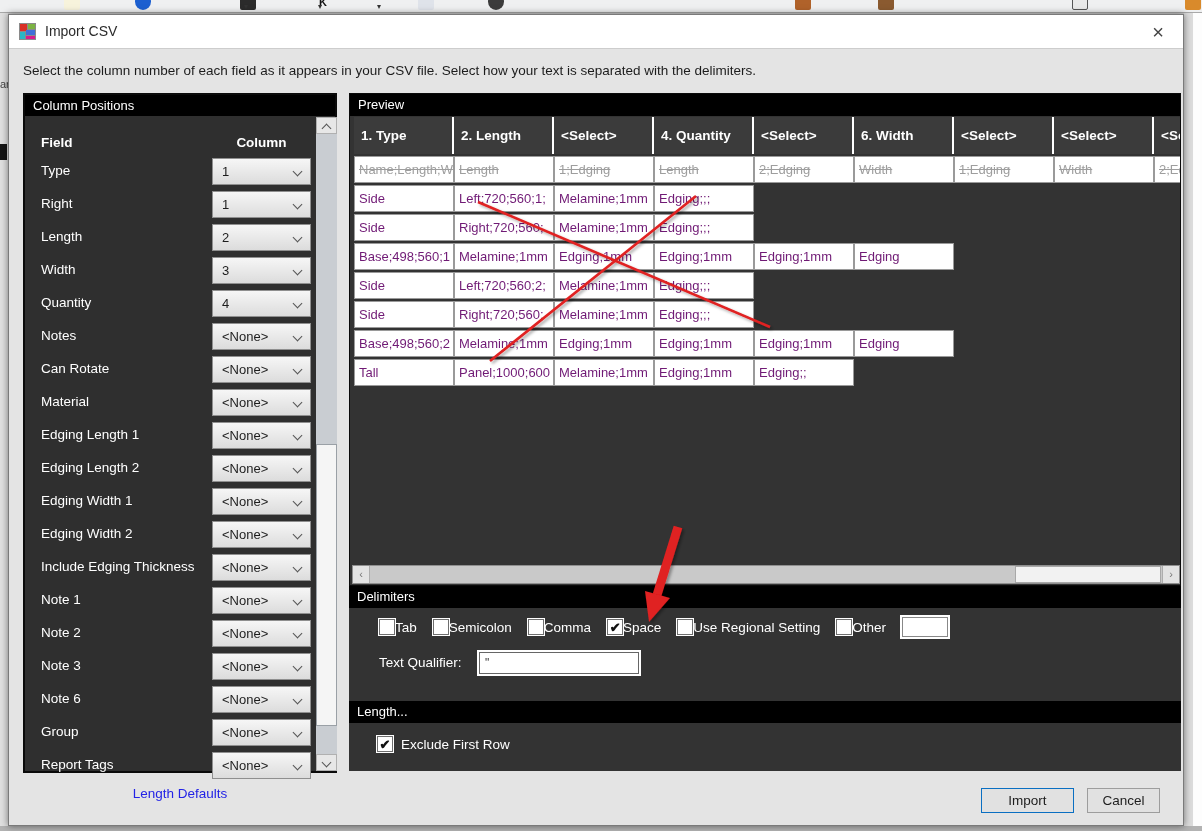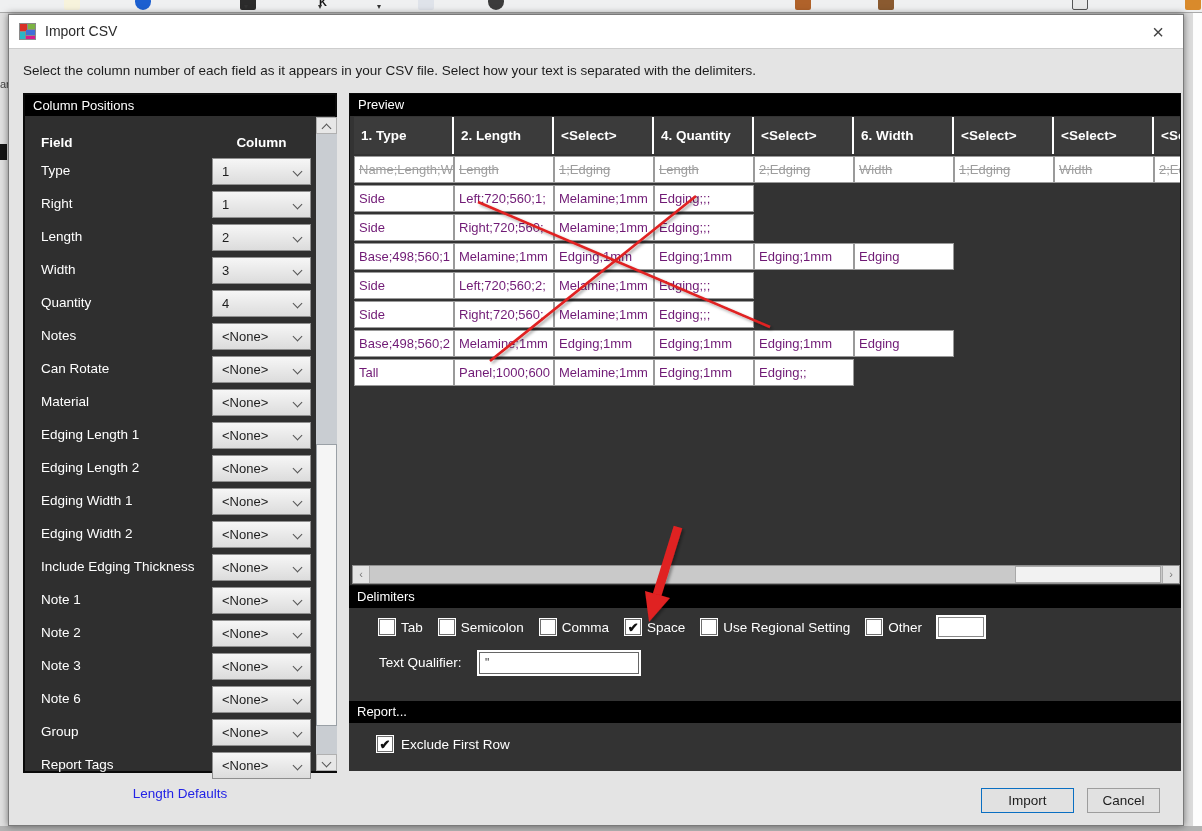--- a/index.html
+++ b/index.html
@@ -60,21 +60,21 @@
   .prow.struck .pcell { color:#9e9e9e; text-decoration:line-through; }
   .hscroll { position:absolute; left:2px; top:471px; width:828px; height:19px; background:#c9c9c9; border:1px solid #8f8f8f; }
   .hs-btn { position:absolute; top:0; width:17px; height:17px; background:#e3e3e3; color:#777; font-size:11px; text-align:center; line-height:17px; }
   .hs-btn.l { left:0; border-right:1px solid #adadad; }
   .hs-btn.r { right:0; border-left:1px solid #adadad; }
   .hs-thumb { position:absolute; left:662px; top:0; width:146px; height:17px; background:#f2f2f2; border:1px solid #a8a8a8; }
 
   
   .delims { position:absolute; left:340px; top:571px; width:832px; height:129px; background:#333333; }
   .delim-row { position:absolute; left:0; top:31px; width:100%; display:flex; align-items:center; padding-left:30px; gap:16px; }
-  .dgroup { display:flex; align-items:center; gap:6px; }
+  .dgroup { display:flex; align-items:center; }
   .cb { width:16px; height:16px; background:#fff; border:1px solid #6e6e6e; box-shadow:0 0 0 1px #fff; font-size:13px; font-weight:bold; color:#111; text-align:center; line-height:15px; }
   .dlabel { color:#fff; font-size:13.5px; white-space:nowrap; }
   .other-input { width:46px; height:20px; background:#fff; border:1px solid #888; box-shadow:0 0 0 2px #fff; }
   .tq-row { position:absolute; left:0; top:66px; width:100%; height:24px; }
   .tq-label { position:absolute; left:30px; top:3px; color:#fff; font-size:13.5px; }
   .tq-input { position:absolute; left:130px; top:0; width:160px; height:22px; background:#fff; border:1px solid #666; box-shadow:0 0 0 2px #fff; font-size:12px; color:#333; padding:3px 0 0 5px; }
 
   
   .opts { position:absolute; left:340px; top:686px; width:832px; height:70px; background:#333333; }
   .opt-row { position:absolute; left:28px; top:35px; display:flex; align-items:center; gap:8px; }
@@ -394,21 +394,21 @@
           </span>
           <span class="other-input"></span>
       </div>
       <div class="tq-row">
         <span class="tq-label">Text Qualifier:</span>
         <span class="tq-input">"</span>
       </div>
     </div>
 
     <div class="opts">
-      <div class="panel-header">Report...</div>
+      <div class="panel-header">Length...</div>
       <div class="opt-row">
         <span class="cb">✔</span>
         <span class="olabel">Exclude First Row</span>
       </div>
     </div>
 
     <div class="btn import">Import</div>
     <div class="btn cancel">Cancel</div>
   </div>
 

